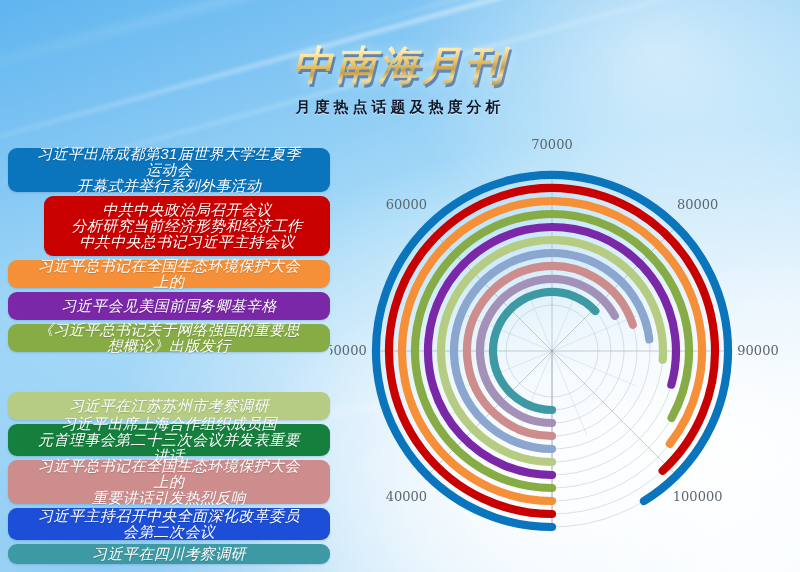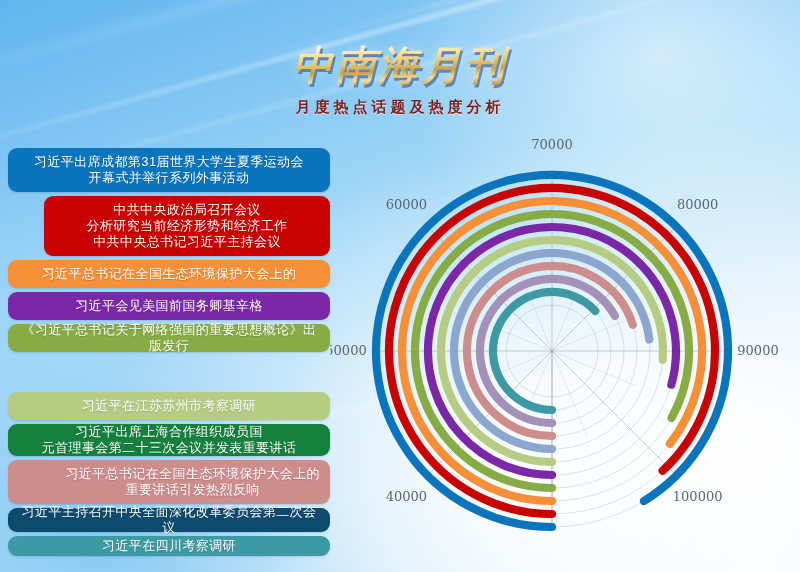--- a/index.html
+++ b/index.html
@@ -53,40 +53,41 @@
     -webkit-background-clip:text;background-clip:text;
     color:transparent;-webkit-text-fill-color:transparent;
     filter:drop-shadow(2px 3px 0 rgba(40,70,120,.55)) drop-shadow(0 0 6px rgba(255,255,255,.35));
     display:inline-block;
     padding:0 6px;
   }
   .subtitle{
     margin-top:12px;
     font-family:"DejaVu Serif","Liberation Serif",serif;
     font-size:15px;font-weight:bold;letter-spacing:4px;
-    color:#7f1d1d;
+    color:#0f172a;
     text-shadow:0 1px 0 rgba(255,255,255,.5);
   }
 
   
   .legend{position:absolute;left:8px;top:148px;width:322px;}
   .legend-item{
     border-radius:9px;
     color:#ffffff;
     display:flex;align-items:center;justify-content:center;
     text-align:center;
-    font-size:13px;
+    font-size:15px;
     line-height:16px;
     letter-spacing:.4px;
-    padding:5px 10px;
+    padding:5px 26px;
     margin-bottom:4px;
     box-sizing:border-box;
     text-shadow:0 1px 1px rgba(0,0,0,.18);
     white-space:pre-line;
     box-shadow:0 1px 2px rgba(30,70,120,.18);
+    font-style:italic;
   }
 
   
   .chart-wrap{position:absolute;left:330px;top:130px;width:470px;height:410px;}
   svg{display:block;}
   .tick-label{
     font-family:"DejaVu Serif","Liberation Serif",serif;
     font-size:13px;fill:#5c6670;
   }
 </style>
@@ -116,21 +117,21 @@
 分析研究当前经济形势和经济工作
 中共中央总书记习近平主持会议</span></div>
       <div class="legend-item" style="background: rgb(245, 144, 56); height: 28px;"><span>习近平总书记在全国生态环境保护大会上的</span></div>
       <div class="legend-item" style="background: rgb(122, 39, 168); height: 28px;"><span>习近平会见美国前国务卿基辛格</span></div>
       <div class="legend-item" style="background: rgb(136, 172, 69); height: 28px;"><span>《习近平总书记关于网络强国的重要思想概论》出版发行</span></div>
       <div class="legend-item" style="background: rgb(181, 204, 130); height: 28px; margin-top: 40px;"><span>习近平在江苏苏州市考察调研</span></div>
       <div class="legend-item" style="background: #15803d; height: 32px;"><span>习近平出席上海合作组织成员国
 元首理事会第二十三次会议并发表重要讲话</span></div>
       <div class="legend-item" style="background: rgb(206, 141, 141); height: 44px; justify-content: flex-end;"><span>习近平总书记在全国生态环境保护大会上的
 重要讲话引发热烈反响</span></div>
-      <div class="legend-item" style="background: #0c4a6e; height: 24px;"><span>习近平主持召开中央全面深化改革委员会第二次会议</span></div>
+      <div class="legend-item" style="background: #1d4ed8; height: 32px;"><span>习近平主持召开中央全面深化改革委员会第二次会议</span></div>
       <div class="legend-item" style="background: rgb(61, 154, 165); height: 20px;"><span>习近平在四川考察调研</span></div>
     </div>
 
   <div class="chart-wrap">
     <svg id="radial-svg" width="470" height="410" viewBox="0 0 470 410">
         <g>
           <circle cx="222" cy="221" r="176" fill="none" stroke="#9aa5ad" stroke-width="0.6" stroke-opacity="0.55"></circle>
           <circle cx="222" cy="221" r="163" fill="none" stroke="#9aa5ad" stroke-width="0.6" stroke-opacity="0.55"></circle>
           <circle cx="222" cy="221" r="150" fill="none" stroke="#9aa5ad" stroke-width="0.6" stroke-opacity="0.55"></circle>
           <circle cx="222" cy="221" r="137" fill="none" stroke="#9aa5ad" stroke-width="0.6" stroke-opacity="0.55"></circle>

